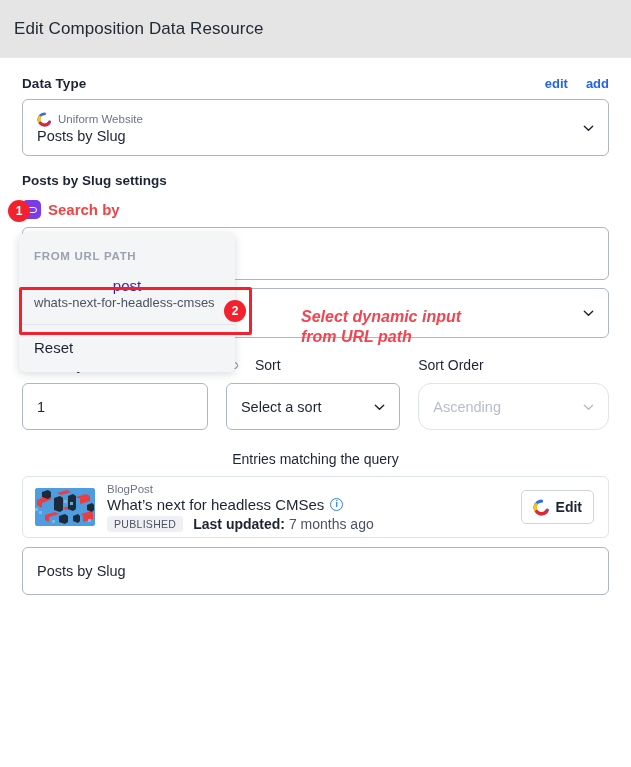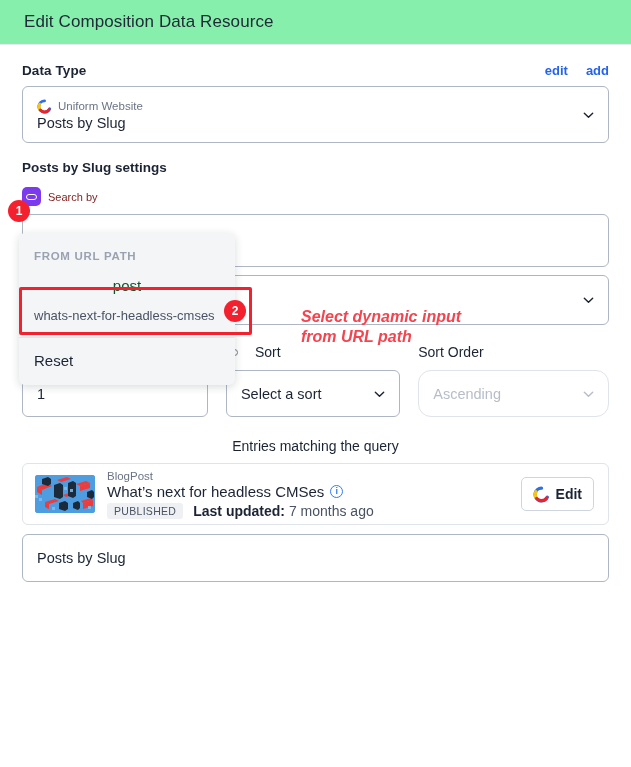--- a/index.html
+++ b/index.html
@@ -7,25 +7,25 @@
     width: 631px; height: 767px;
     font-family: "Liberation Sans", sans-serif;
     background: #ffffff;
     color: #1c2434;
     overflow: hidden;
   }
   .app { position: relative; width: 631px; height: 767px; background:#fff; }
 
   
   .header {
-    height: 45px;
-    background: #86efac;
+    height: 58px;
+    background: #e5e5e5;
     border-bottom: 1px solid #e6e9ef;
     display: flex; align-items: center;
-    padding: 0 24px;
+    padding: 0 14px;
   }
   .header-title {
     font-size: 17px; font-weight: 400; color: #212b36; letter-spacing: .1px;
   }
 
   
   .body { padding: 0 22px; position: relative; }
 
   .row-label {
     display:flex; align-items:center; justify-content:space-between;
@@ -70,21 +70,21 @@
     position: relative;
   }
   .pill-icon-box {
     width:19px; height:19px; border-radius:5px; background:#7c3aed;
     display:flex; align-items:center; justify-content:center;
     flex: 0 0 auto;
   }
   .pill-icon-box .pill {
     width:11px; height:6px; border-radius:3px; border:1.6px solid #fff;
   }
-  .searchby-label { font-size:11px; color:#7f1d1d; }
+  .searchby-label { font-size:15px; color:#ef4444;font-weight:bold; }
 
   .field-input {
     margin-top: 8px;
     height: 53px;
     border: 1px solid #aeb6c4;
     border-radius: 6px;
     background:#fff;
     display:flex; align-items:center;
     padding: 0 14px;
     font-size: 14.5px;
@@ -116,21 +116,21 @@
   }
   .popup-heading {
     font-size: 11.5px; font-weight: 700; letter-spacing: .7px;
     color:#9aa2b1; padding: 7px 15px 9px 15px;
   }
   .popup-item {
     padding: 6px 15px 10px 15px;
     cursor:pointer;
   }
   .popup-item .pi-title {
-    font-size: 15px; color:#14532d; text-align:center; margin-bottom:14px;
+    font-size: 15px; color:#4c1d95; text-align:center; margin-bottom:1px;
   }
   .popup-item .pi-sub {
     font-size: 13px; color:#4a5263; text-align:left;
   }
   .popup-divider { height:1px; background:#e2e5ea; margin: 4px 0 0 0; }
   .popup-reset {
     padding: 14px 15px 8px 15px;
     font-size: 15px; color:#1c2434; cursor:pointer;
   }
 

